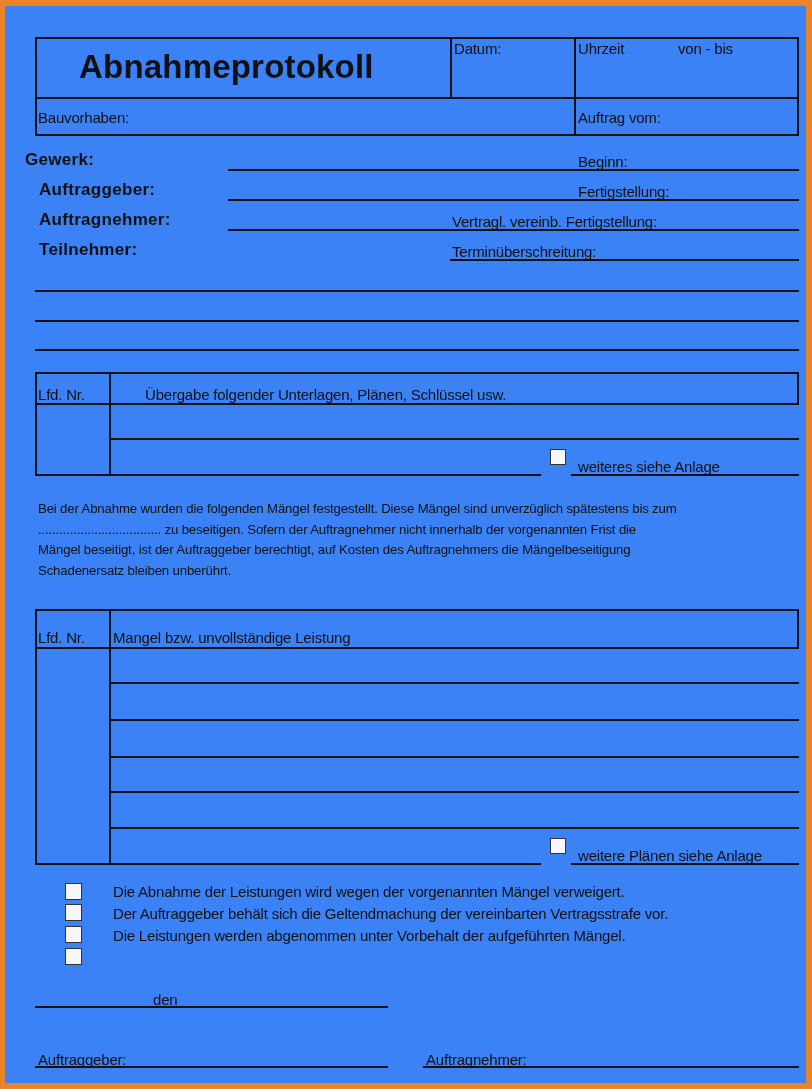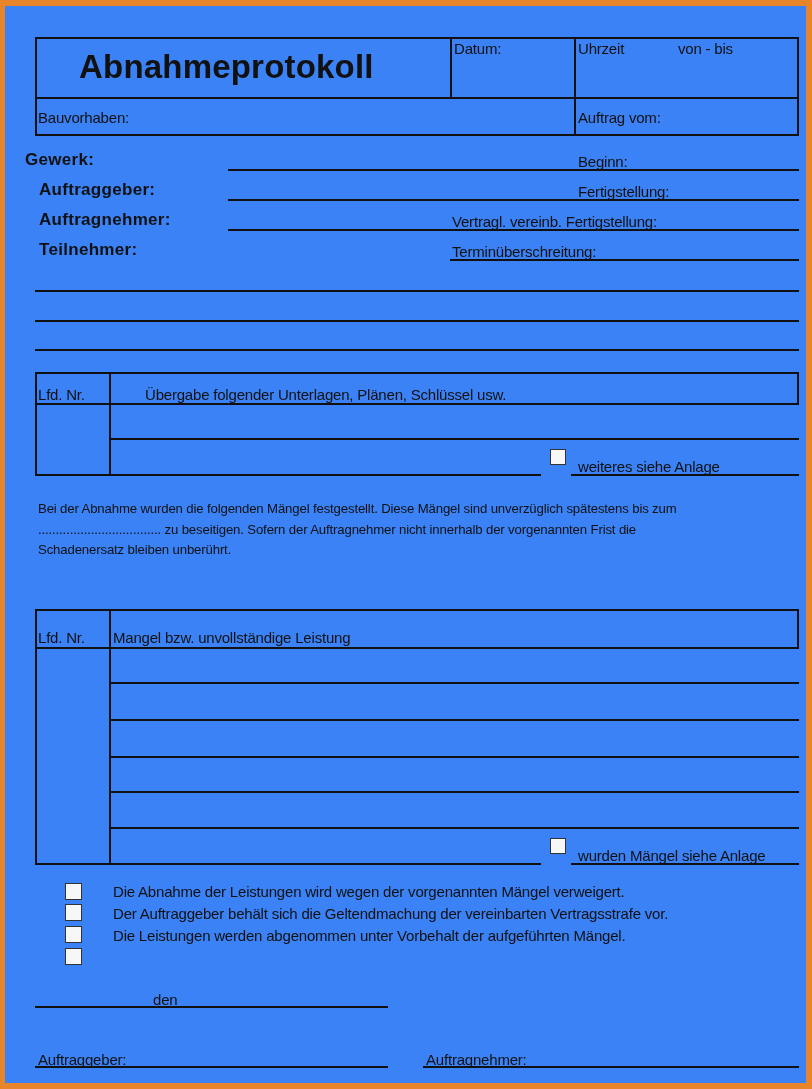--- a/index.html
+++ b/index.html
@@ -77,39 +77,40 @@
   <div class="abs small" style="left:108px; top:380px;margin-left:32px;">Übergabe folgender Unterlagen, Plänen, Schlüssel usw.</div>
   <div class="hline" style="left:104px; top:432px; width:690px;"></div>
   <div class="hline" style="left:30px; top:468px; width:506px;"></div>
   <div class="hline" style="left:566px; top:468px; width:228px;"></div>
   <div class="cb" style="left:545px; top:443px;"></div>
   <div class="abs small" style="left:573px; top:452px;">weiteres siehe Anlage</div>
 
   <div class="abs para" style="left:33px; top:493px; width:770px;">
     <div>Bei der Abnahme wurden die folgenden Mängel festgestellt. Diese Mängel sind unverzüglich spätestens bis zum</div>
     <div>................................... zu beseitigen. Sofern der Auftragnehmer nicht innerhalb der vorgenannten Frist die</div>
+    <div>Mängel beseitigt, ist der Auftraggeber berechtigt, auf Kosten des Auftragnehmers die Mängelbeseitigung</div>
     <div>Schadenersatz bleiben unberührt.</div>
   </div>
 
   <div class="hline" style="left:30px; top:603px; width:764px;"></div>
   <div class="vline" style="left:792px; top:603px; height:39px;"></div>
   <div class="hline" style="left:30px; top:641px; width:764px;"></div>
   <div class="vline" style="left:30px; top:603px; height:256px;"></div>
   <div class="vline" style="left:104px; top:603px; height:256px;"></div>
   <div class="abs small" style="left:33px; top:623px;">Lfd. Nr.</div>
   <div class="abs small" style="left:108px; top:623px;">Mangel bzw. unvollständige Leistung</div>
   <div class="hline" style="left:104px; top:676px; width:690px;"></div>
   <div class="hline" style="left:104px; top:713px; width:690px;"></div>
   <div class="hline" style="left:104px; top:750px; width:690px;"></div>
   <div class="hline" style="left:104px; top:785px; width:690px;"></div>
   <div class="hline" style="left:104px; top:821px; width:690px;"></div>
   <div class="hline" style="left:30px; top:857px; width:506px;"></div>
   <div class="hline" style="left:566px; top:857px; width:228px;"></div>
   <div class="cb" style="left:545px; top:832px;"></div>
-  <div class="abs small" style="left:573px; top:841px;">wurden Mängel siehe Anlage</div>
+  <div class="abs small" style="left:573px; top:841px;">weitere Plänen siehe Anlage</div>
 
   <div class="cb small-cb" style="left:60px; top:877px;"></div>
   <div class="abs small" style="left:108px; top:877px;">Die Abnahme der Leistungen wird wegen der vorgenannten Mängel verweigert.</div>
   <div class="cb small-cb" style="left:60px; top:898px;"></div>
   <div class="abs small" style="left:108px; top:899px;">Der Auftraggeber behält sich die Geltendmachung der vereinbarten Vertragsstrafe vor.</div>
   <div class="cb small-cb" style="left:60px; top:920px;"></div>
   <div class="abs small" style="left:108px; top:921px;">Die Leistungen werden abgenommen unter Vorbehalt der aufgeführten Mängel.</div>
   <div class="cb small-cb" style="left:60px; top:942px;"></div>
 
   <div class="abs small" style="left:148px; top:985px;">den</div>

